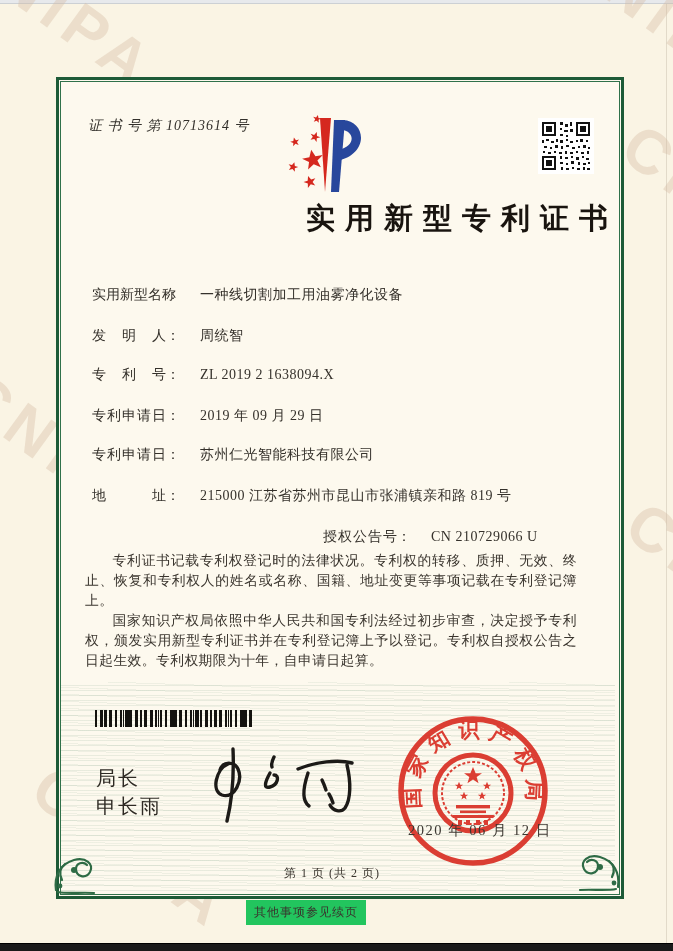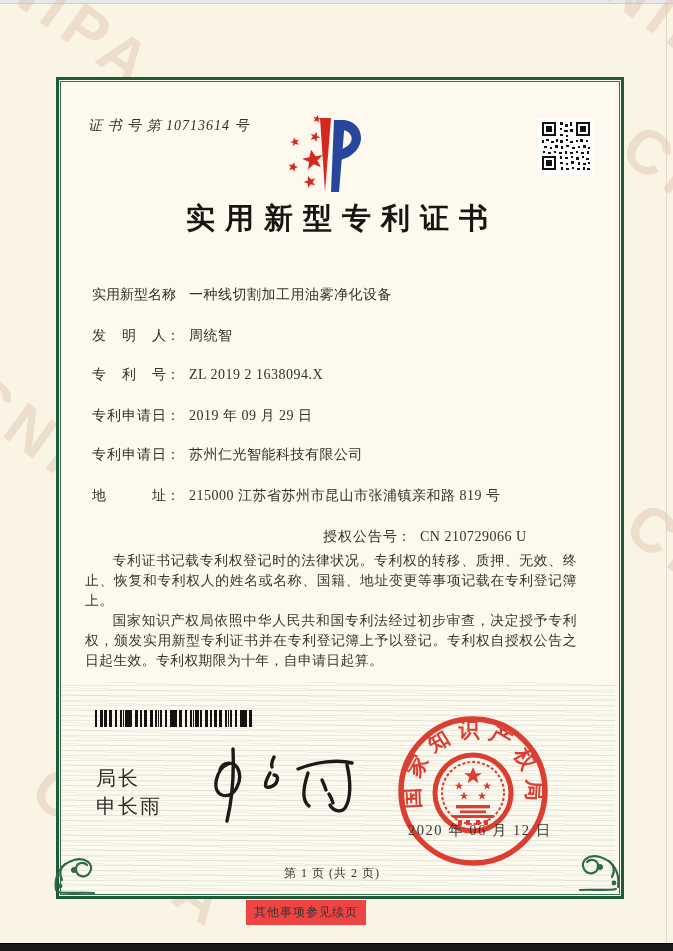--- a/index.html
+++ b/index.html
@@ -23,46 +23,46 @@
   .frame{position:absolute;left:56px;top:77px;width:562px;height:816px;border:3px solid #1d5a37;background:#fdf9ee;}
   .frame-inner{position:absolute;left:1px;top:1px;right:1px;bottom:1px;border:1px solid #30714a;}
   .guilloche{
     position:absolute;left:61px;top:682px;width:554px;height:209px;
     background:
       repeating-linear-gradient(0deg, rgba(96,141,111,0.13) 0 1px, transparent 1px 5px),
       repeating-linear-gradient(2deg, rgba(96,141,111,0.09) 0 1px, transparent 1px 7px);
   }
 
   .cert-no{position:absolute;left:88px;top:117px;font-size:14px;letter-spacing:1px;color:#33302b;font-style:italic;}
-  .doc-title{position:absolute;left:56px;top:199px;width:562px;text-align:center;font-size:29px;font-weight:bold;letter-spacing:10px;padding-left:10px;box-sizing:border-box;color:#19140f;}
+  .doc-title{position:absolute;left:56px;top:199px;width:562px;text-align:right;font-size:29px;font-weight:bold;letter-spacing:10px;padding-left:10px;box-sizing:border-box;color:#19140f;}
 
   .frow{position:absolute;left:92px;font-size:14px;color:#35312b;white-space:nowrap;}
   .flabel{display:inline-block;width:74px;text-align:justify;text-align-last:justify;vertical-align:baseline;}
-  .fvalue{margin-left:9px;letter-spacing:0.5px;}
+  .fvalue{margin-left:20px;letter-spacing:0.5px;}
   .grant-group2{position:absolute;left:231px;top:0;white-space:nowrap;}
 
   .paras{position:absolute;left:85px;top:551px;width:492px;font-size:13.8px;line-height:20px;color:#3a352e;text-align:justify;}
   .paras p{margin:0;text-indent:2em;letter-spacing:0.4px;}
 
   .barcode{
     position:absolute;left:95px;top:710px;width:160px;height:17px;
     background:
       repeating-linear-gradient(90deg,#15130f 0 2px,transparent 2px 5px),
       repeating-linear-gradient(90deg,#15130f 0 1px,transparent 1px 7px),
       repeating-linear-gradient(90deg,transparent 0 9px,#15130f 9px 12px,transparent 12px 23px);
   }
 
   .signatory{position:absolute;left:96px;top:764px;font-size:20px;line-height:28px;color:#2e2a24;letter-spacing:2px;}
   .signature-svg{position:absolute;left:198px;top:742px;}
 
   .seal-svg{position:absolute;left:383px;top:701px;opacity:0.93;}
   .seal-date{position:absolute;left:408px;top:821px;font-size:14.5px;letter-spacing:1.5px;color:#3c3731;white-space:nowrap;}
 
   .page-info{position:absolute;left:230px;top:865px;width:150px;text-align:right;font-size:12px;letter-spacing:1px;color:#39342d;}
-  .note-box{position:absolute;left:246px;top:900px;width:120px;height:25px;background:#ef4444;text-align:center;line-height:25px;font-size:12px;letter-spacing:1px;color:#39342d;}
+  .note-box{position:absolute;left:246px;top:900px;width:120px;height:25px;background:#22c55e;text-align:center;line-height:25px;font-size:12px;letter-spacing:1px;color:#39342d;}
 
   .logo-svg{position:absolute;left:286px;top:106px;}
   .qr-svg{position:absolute;left:538px;top:118px;}
   .flourish{position:absolute;}
 </style>
 </head>
 <body>
 
 <div class="page">
 

